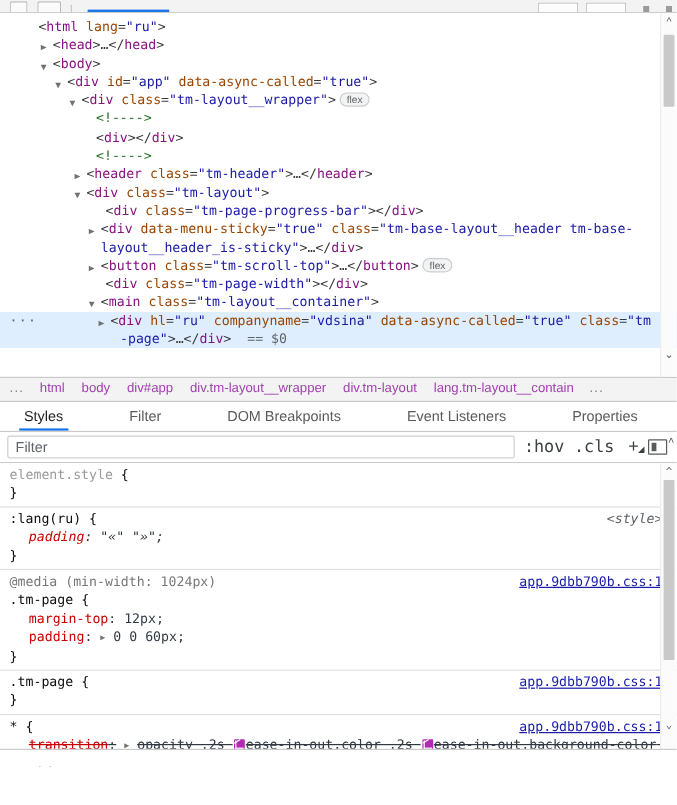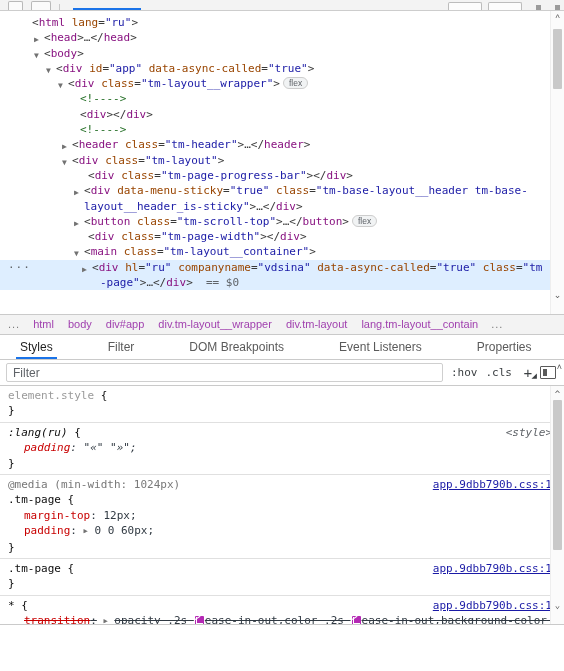--- a/index.html
+++ b/index.html
@@ -250,21 +250,21 @@
     font-family: "Liberation Sans", sans-serif;
     font-size: 12px;
     color: #303942;
     padding: 0 6px;
     box-sizing: border-box;
     outline: none;
   }
   .filter-input::placeholder { color: #5f6368; opacity: 1; }
   .tool-txt {
     font-family: "DejaVu Sans Mono", monospace;
-    font-size: 11px;
+    font-size: 14px;
     color: #3c4043;
     padding: 0 4px;
     white-space: nowrap;
   }
   .plus-btn {
     position: relative;
     width: 20px;
     text-align: center;
     font-size: 15px;
     line-height: 12px;
@@ -323,21 +323,21 @@
     text-decoration: underline;
     font-size: 11px;
   }
   .origin.plain {
     color: #5f6368;
     text-decoration: none;
     font-style: italic;
   }
   .sel-txt   { color: #0d0d0d; }
   .sel-gray  { color: #9a9a9a; }
-  .sel-ital  { color: #0d0d0d; font-style: italic; }
+  .sel-ital  { color: #0d0d0d; }
   .prop      { color: #c80000; }
   .prop-i    { color: #c80000; font-style: italic; }
   .pval      { color: #303942; }
   .pval-i    { color: #303942; font-style: italic; }
   .media     { color: #787878; }
   .ind { padding-left: 16px; display: inline-block; }
   .struck { text-decoration: line-through; }
   .arrow-tog {
     color: #727272;
     font-size: 7px;

